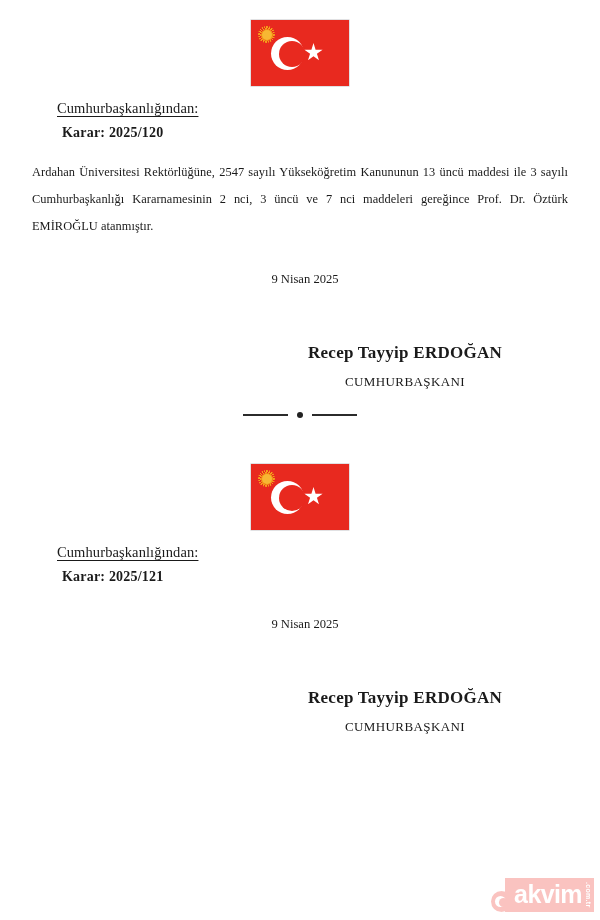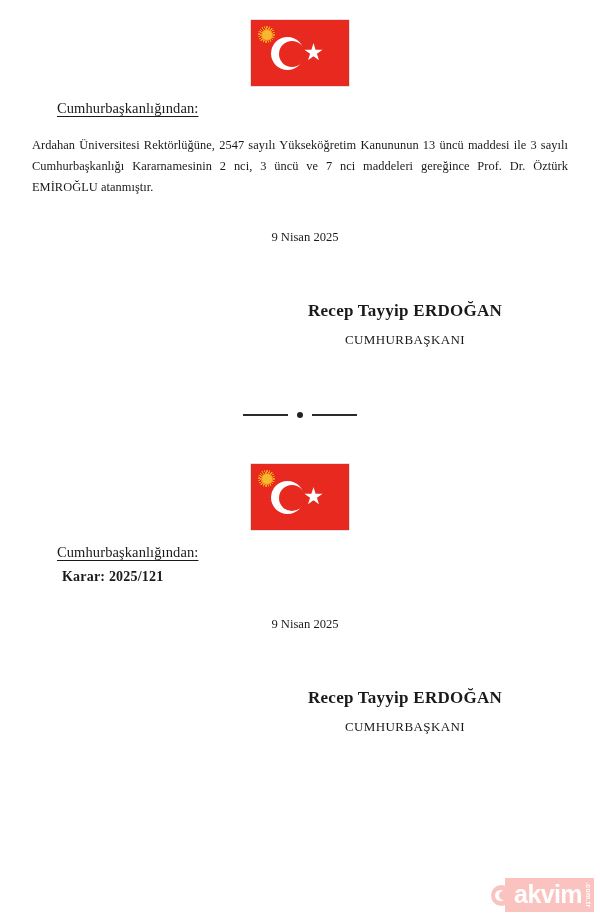--- a/index.html
+++ b/index.html
@@ -119,21 +119,21 @@
     margin: 8px 0 0 62px;
     font-size: 14px;
     font-weight: 700;
     letter-spacing: 0.2px;
   }
 
   
   .body-text {
     margin: 18px 32px 0 32px;
     font-size: 12.4px;
-    line-height: 21px;
+    line-height: 27px;
     text-align: justify;
     text-justify: inter-word;
     letter-spacing: 0.05px;
   }
 
   
   .date-line {
     margin-top: 32px;
     text-align: center;
     font-size: 12.6px;
@@ -182,21 +182,21 @@
     border-radius: 50%;
     background: #222222;
   }
 
   
   .watermark {
     position: absolute;
     right: 6px;
     bottom: 8px;
     display: flex;
-    align-items: center;
+    align-items: flex-end;
     opacity: 0.30;
     pointer-events: none;
   }
   .wm-flag {
     position: relative;
     width: 21px;
     height: 21px;
     border-radius: 50%;
     background: #ef3d33;
     overflow: hidden;
@@ -261,20 +261,21 @@
           <span class="rays"></span>
           <span class="core"></span>
         </span>
       </div>
     </div>
 
     <div>
       <h2 class="issuer">Cumhurbaşkanlığından:</h2>
     </div>
 
+    <div class="karar">Karar: 2025/120</div>
 
     <p class="body-text">Ardahan Üniversitesi Rektörlüğüne, 2547 sayılı Yükseköğretim Kanununun 13 üncü maddesi ile 3 sayılı Cumhurbaşkanlığı Kararnamesinin 2 nci, 3 üncü ve 7 nci maddeleri gereğince Prof. Dr. Öztürk EMİROĞLU atanmıştır.</p>
 
     <div class="date-line">9 Nisan 2025</div>
 
     <div class="signature">
       <div class="sig-name">Recep Tayyip ERDOĞAN</div>
       <div class="sig-title">CUMHURBAŞKANI</div>
     </div>
   </section>

